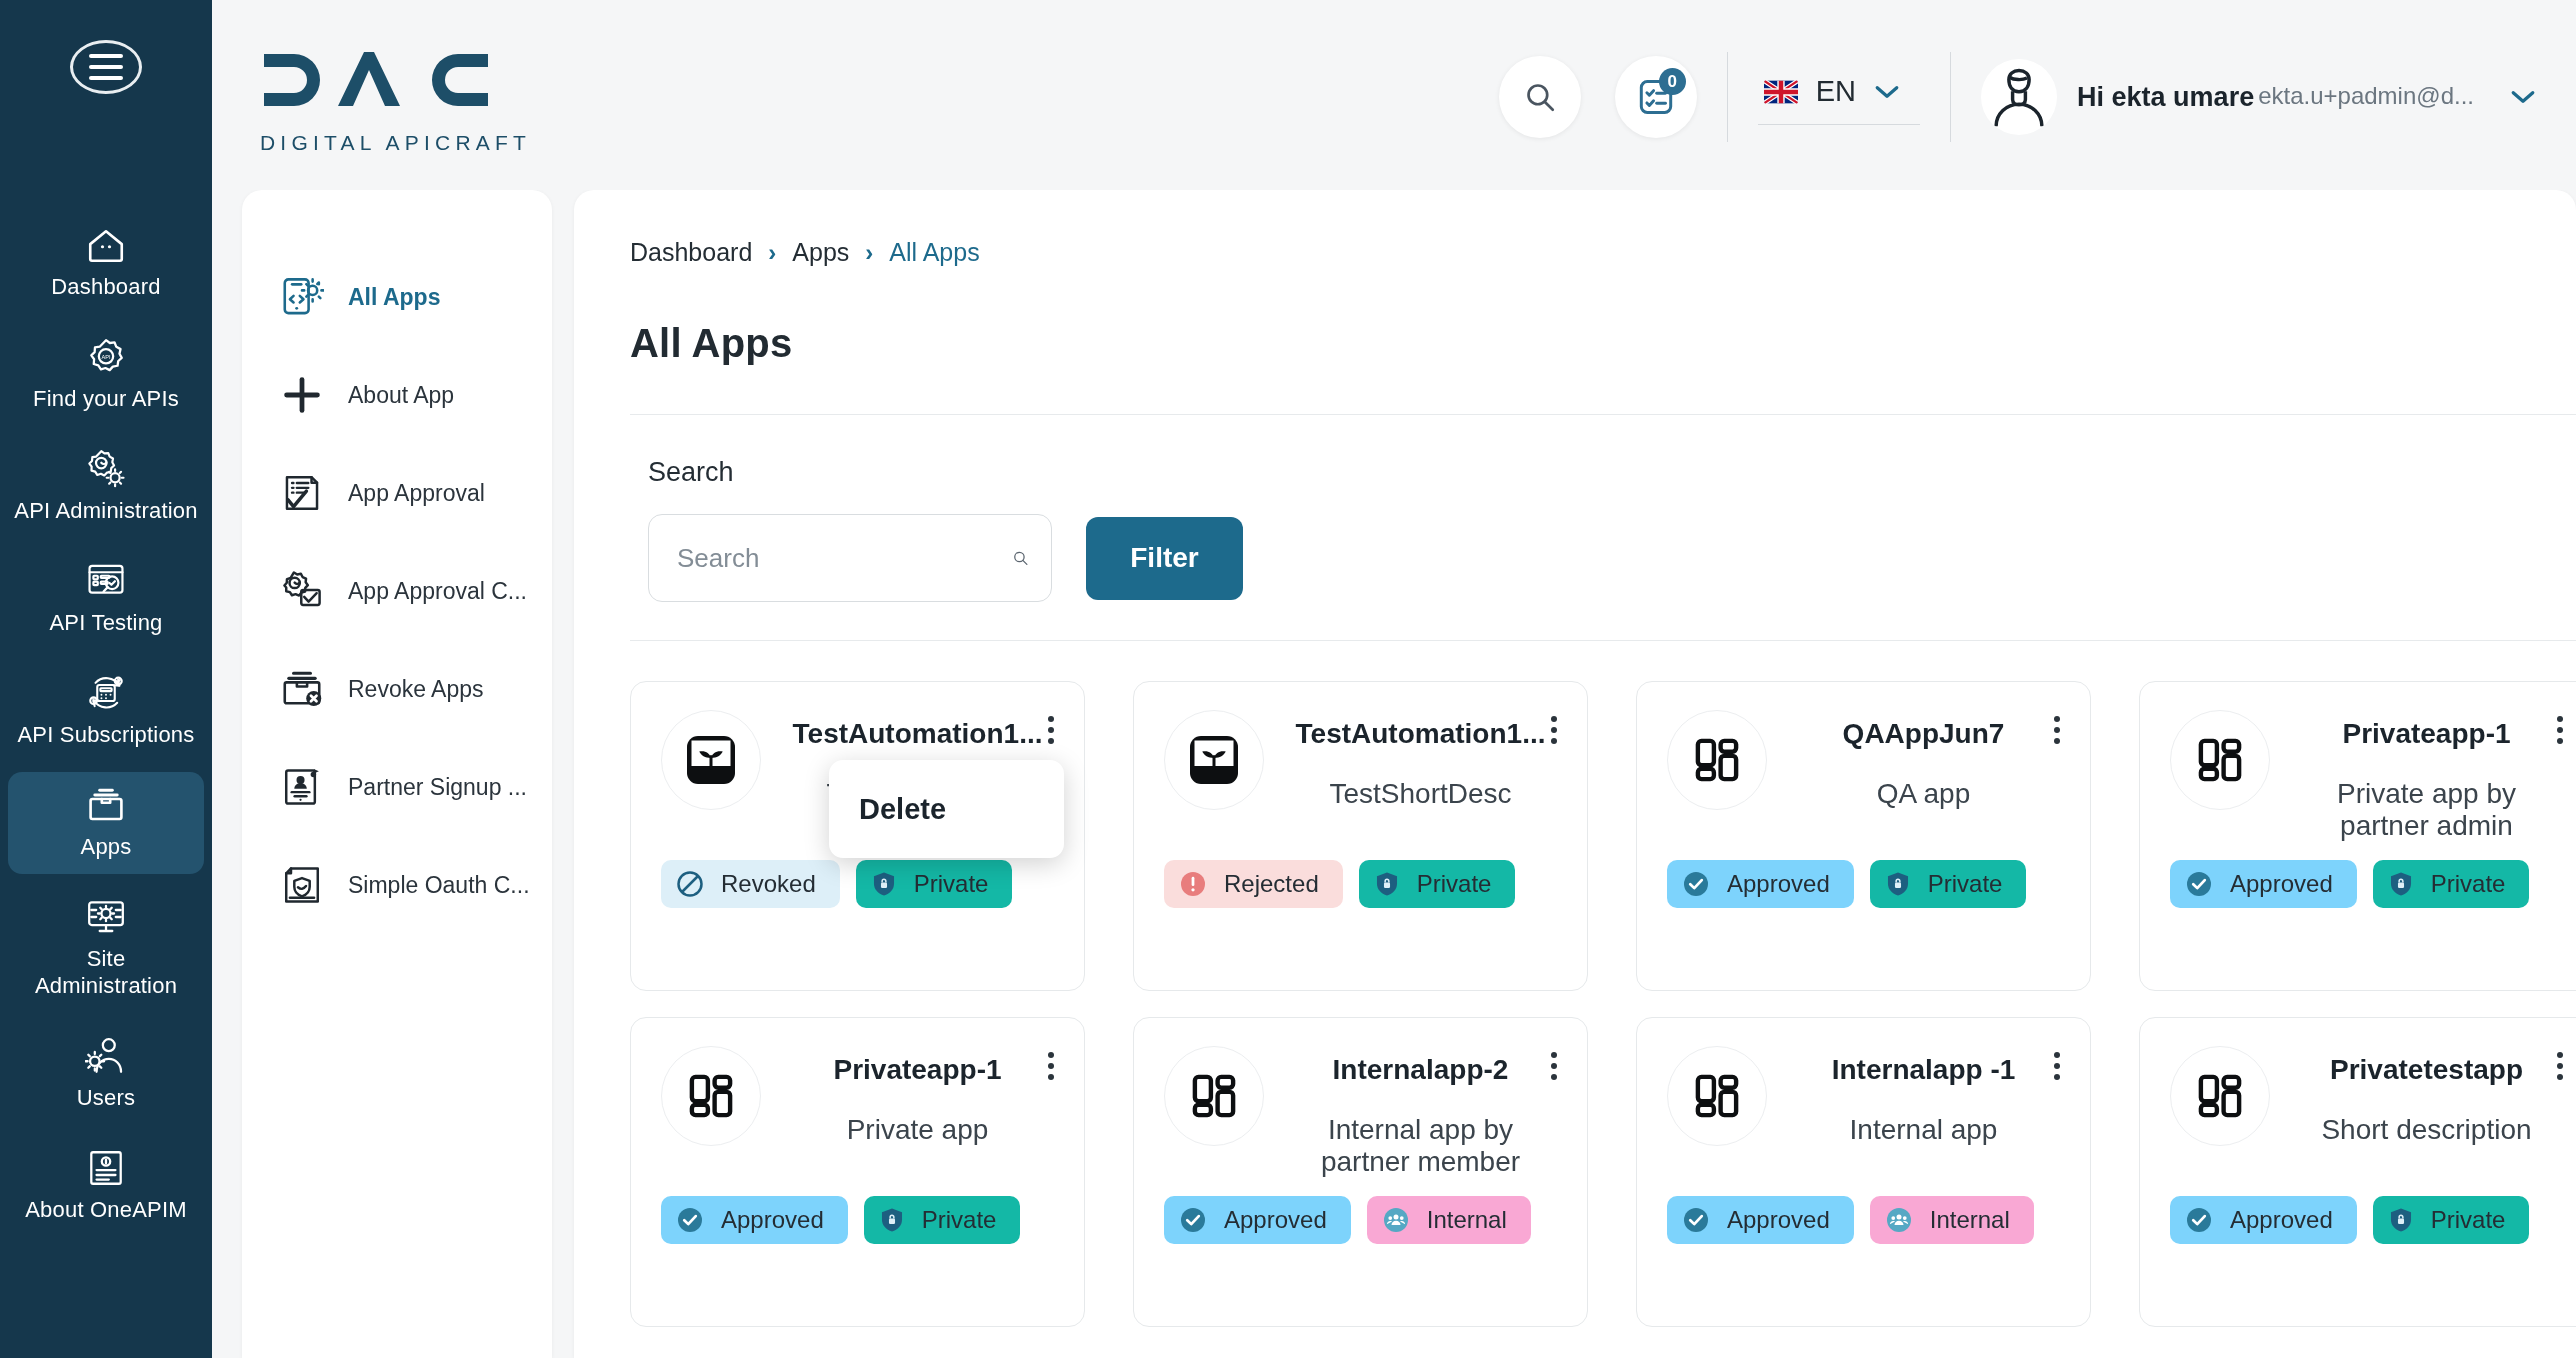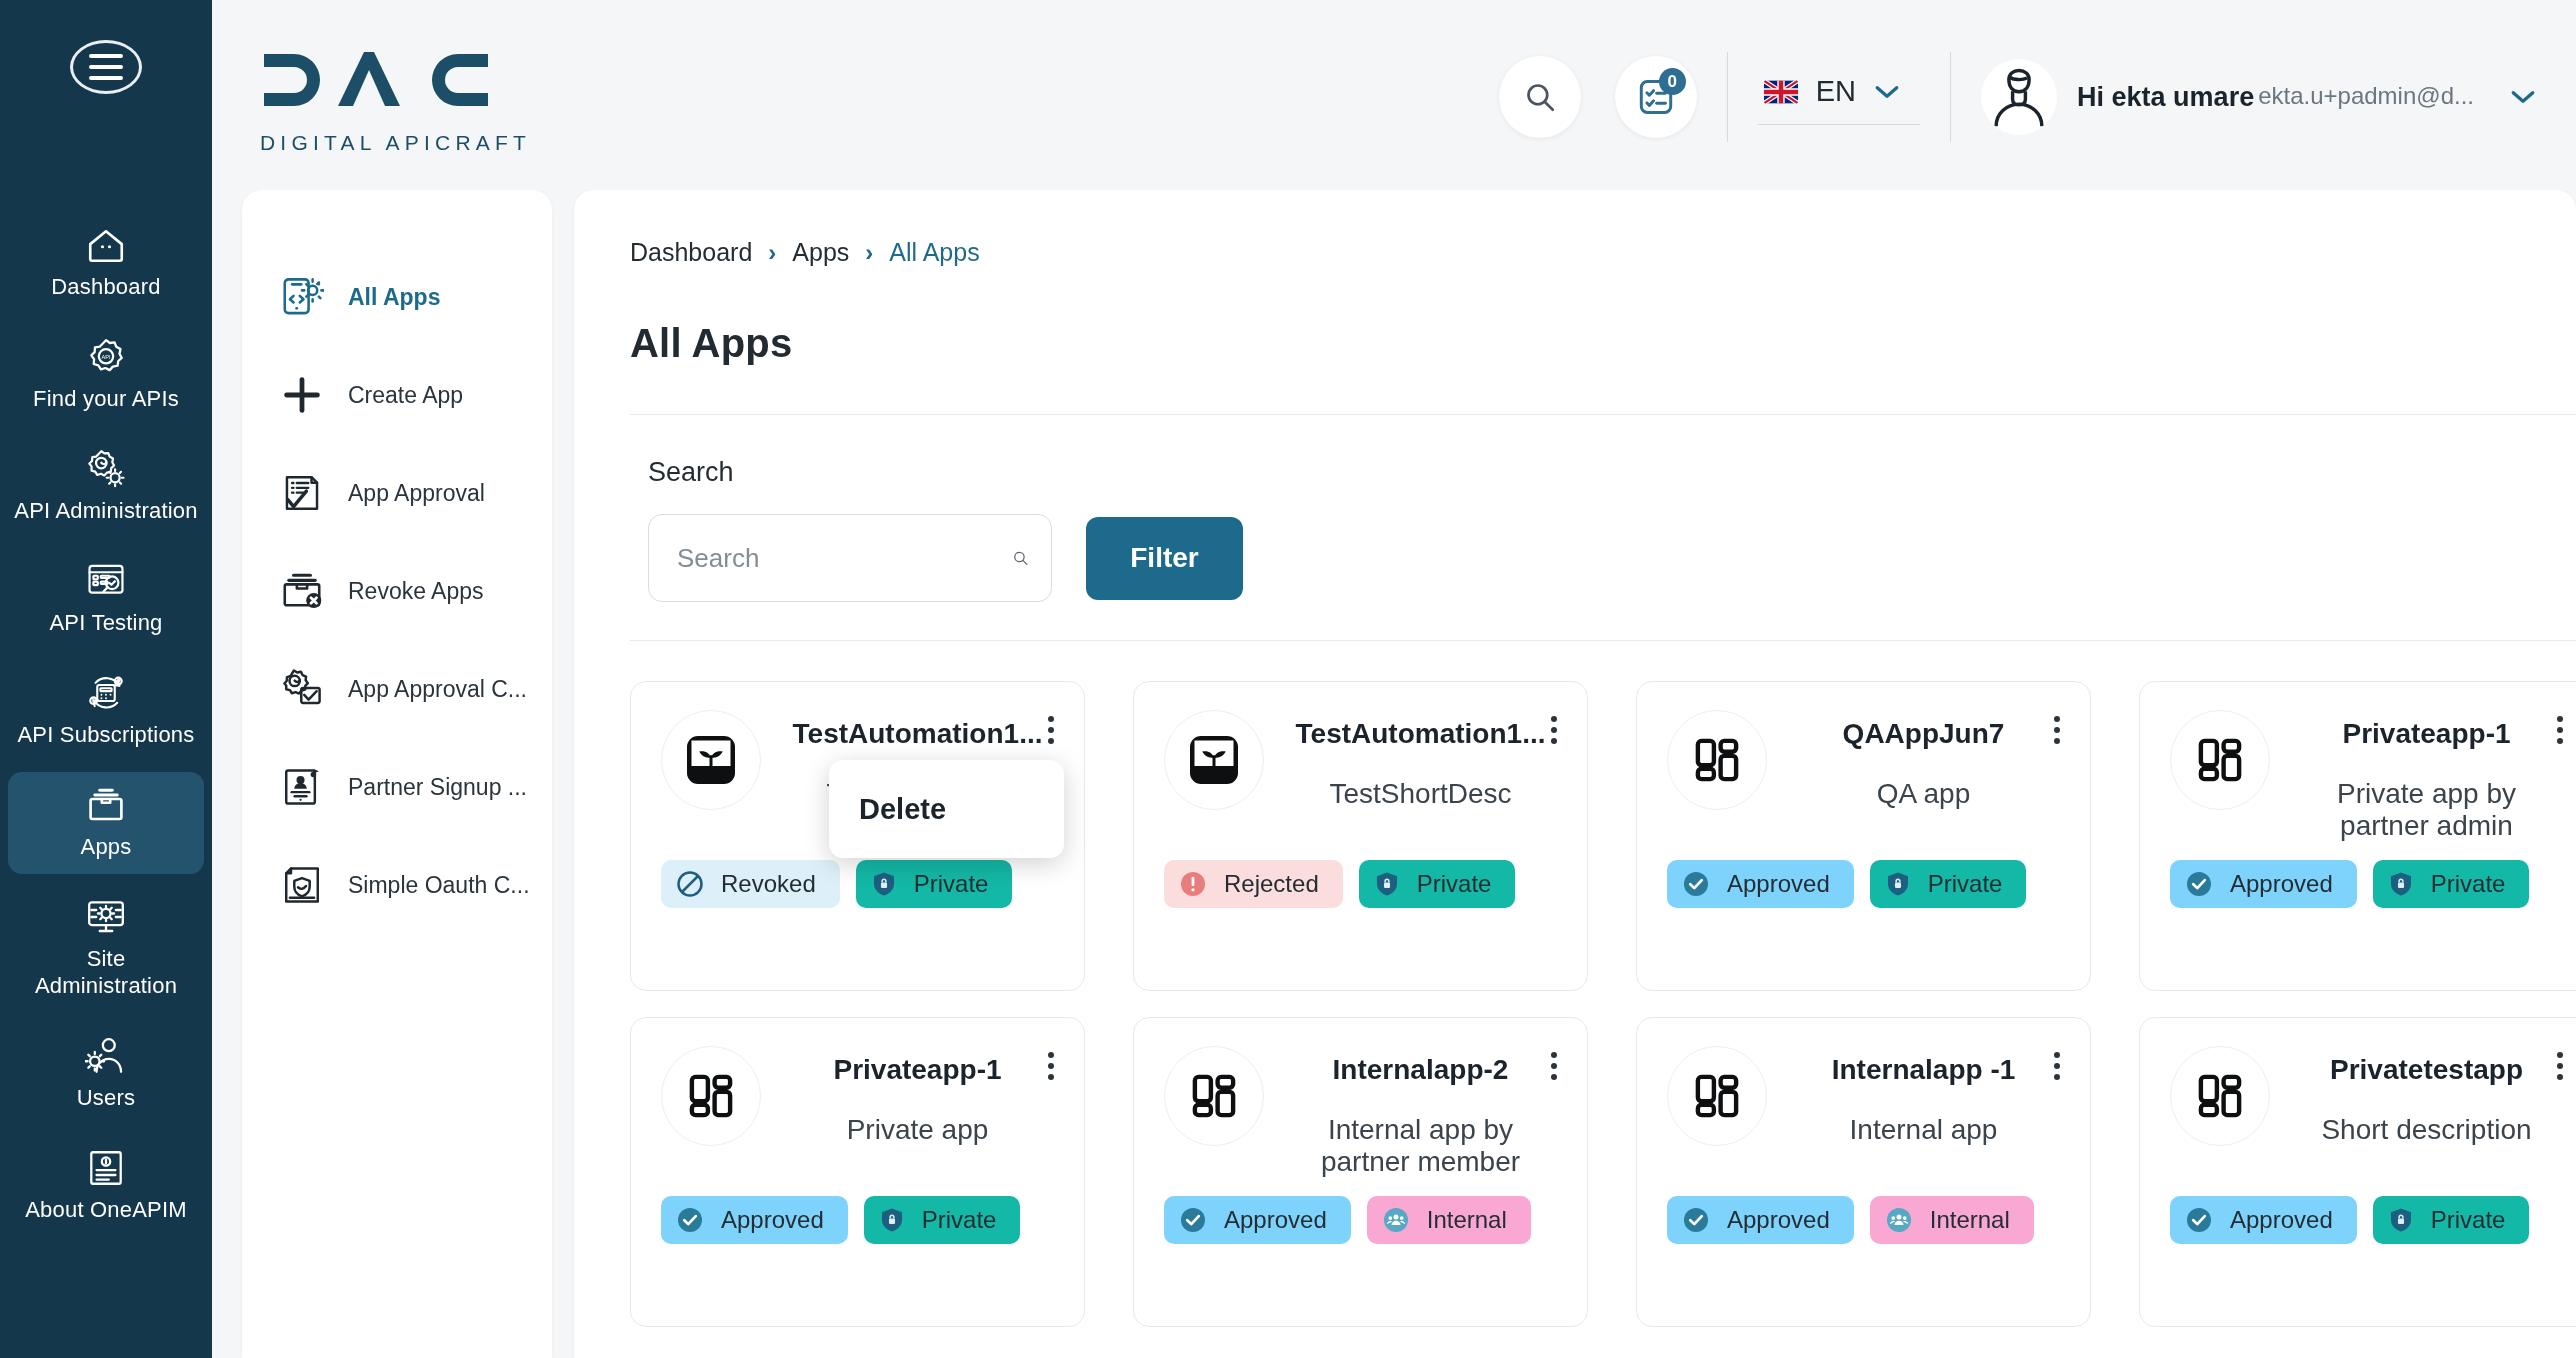--- a/index.html
+++ b/index.html
@@ -423,62 +423,62 @@
             </span>
             <span class="sub-label">All Apps</span>
           </div>
           <div class="sub-item">
             <span class="sub-icon">
               <svg width="44" height="44" viewBox="0 0 24 24" fill="none" stroke="#20282f" stroke-width="2.6" stroke-linecap="round" stroke-linejoin="round">
                 <line x1="12" y1="3.6" x2="12" y2="20.4" stroke-width="2.6"></line>
                 <line x1="3.6" y1="12" x2="20.4" y2="12" stroke-width="2.6"></line>
               </svg>
             </span>
-            <span class="sub-label">Create App</span>
+            <span class="sub-label">About App</span>
           </div>
           <div class="sub-item">
             <span class="sub-icon">
               <svg width="44" height="44" viewBox="0 0 24 24" fill="none" stroke="#20282f" stroke-width="1.35" stroke-linecap="round" stroke-linejoin="round">
                 <path d="M3.8 3.4 h13.4 l3 3 v14.2 H3.8 z"></path>
                 <path d="M17.2 3.4 v3 h3"></path>
                 <line x1="6.6" y1="6.6" x2="7.3" y2="6.6"></line>
                 <line x1="9.2" y1="6.6" x2="15.4" y2="6.6"></line>
                 <line x1="6.6" y1="9.2" x2="7.3" y2="9.2"></line>
                 <line x1="9.2" y1="9.2" x2="15.4" y2="9.2"></line>
                 <line x1="6.6" y1="11.8" x2="7.3" y2="11.8"></line>
                 <line x1="9.2" y1="11.8" x2="13.4" y2="11.8"></line>
                 <path d="M4.4 15.8 l3 3.6 L14.4 11" stroke-width="1.9"></path>
               </svg>
             </span>
             <span class="sub-label">App Approval</span>
           </div>
           <div class="sub-item">
             <span class="sub-icon">
+              <svg width="44" height="44" viewBox="0 0 24 24" fill="none" stroke="#20282f" stroke-width="1.35" stroke-linecap="round" stroke-linejoin="round">
+                <path d="M7.6 1.9 l1.8 1.1 2-.4.9 1.8 1.9.8-.2 2 1.2 1.6-1.4 1.5-.1 2-2 .6-1.3 1.6-1.9-.8-2 .6-1.1-1.7-2-.5v-2L2.4 9 3.7 7.5l.1-2 2-.6z"></path>
+                <circle cx="8" cy="7.6" r="2.8"></circle>
+                <path d="M8 7.4c.9 1 1.9 1 2.8 0"></path>
+                <rect x="11.6" y="11.4" width="10" height="8.2" rx="1"></rect>
+                <path d="M13.2 15.2 l2.4 2.6 4.4-4.6"></path>
+              </svg>
+            </span>
+            <span class="sub-label">App Approval C...</span>
+          </div>
+          <div class="sub-item">
+            <span class="sub-icon">
               <svg width="44" height="44" viewBox="0 0 24 24" fill="none" stroke="#20282f" stroke-width="1.4" stroke-linecap="round" stroke-linejoin="round">
                 <line x1="7.4" y1="3.4" x2="16.6" y2="3.4" stroke-width="1.7"></line>
                 <line x1="4.8" y1="6.2" x2="19.2" y2="6.2" stroke-width="1.7"></line>
                 <rect x="2.6" y="8.4" width="18.8" height="11.4" rx="1"></rect>
                 <path d="M9.2 8.4 v2.2 h5.6 v-2.2"></path>
                 <circle cx="18.4" cy="17.2" r="4.1" fill="#20282f" stroke="none"></circle>
                 <path d="M16.9 15.7 l3 3 M19.9 15.7 l-3 3" stroke="#fff" stroke-width="1.5"></path>
               </svg>
             </span>
             <span class="sub-label">Revoke Apps</span>
-          </div>
-          <div class="sub-item">
-            <span class="sub-icon">
-              <svg width="44" height="44" viewBox="0 0 24 24" fill="none" stroke="#20282f" stroke-width="1.35" stroke-linecap="round" stroke-linejoin="round">
-                <path d="M7.6 1.9 l1.8 1.1 2-.4.9 1.8 1.9.8-.2 2 1.2 1.6-1.4 1.5-.1 2-2 .6-1.3 1.6-1.9-.8-2 .6-1.1-1.7-2-.5v-2L2.4 9 3.7 7.5l.1-2 2-.6z"></path>
-                <circle cx="8" cy="7.6" r="2.8"></circle>
-                <path d="M8 7.4c.9 1 1.9 1 2.8 0"></path>
-                <rect x="11.6" y="11.4" width="10" height="8.2" rx="1"></rect>
-                <path d="M13.2 15.2 l2.4 2.6 4.4-4.6"></path>
-              </svg>
-            </span>
-            <span class="sub-label">App Approval C...</span>
           </div>
           <div class="sub-item">
             <span class="sub-icon">
               <svg width="44" height="44" viewBox="0 0 24 24" fill="none" stroke="#20282f" stroke-width="1.35" stroke-linecap="round" stroke-linejoin="round">
                 <rect x="3.4" y="3" width="15.6" height="18" rx="1"></rect>
                 <circle cx="11.2" cy="8.2" r="2.2" fill="#20282f" stroke="none"></circle>
                 <path d="M7.8 13 c0-1.9 1.5-3.2 3.4-3.2 s3.4 1.3 3.4 3.2z" fill="#20282f" stroke="none"></path>
                 <line x1="6.4" y1="14.8" x2="16" y2="14.8"></line>
                 <line x1="8" y1="17" x2="14.4" y2="17"></line>
                 <circle cx="11.2" cy="19" r=".6" fill="#20282f" stroke="none"></circle>

